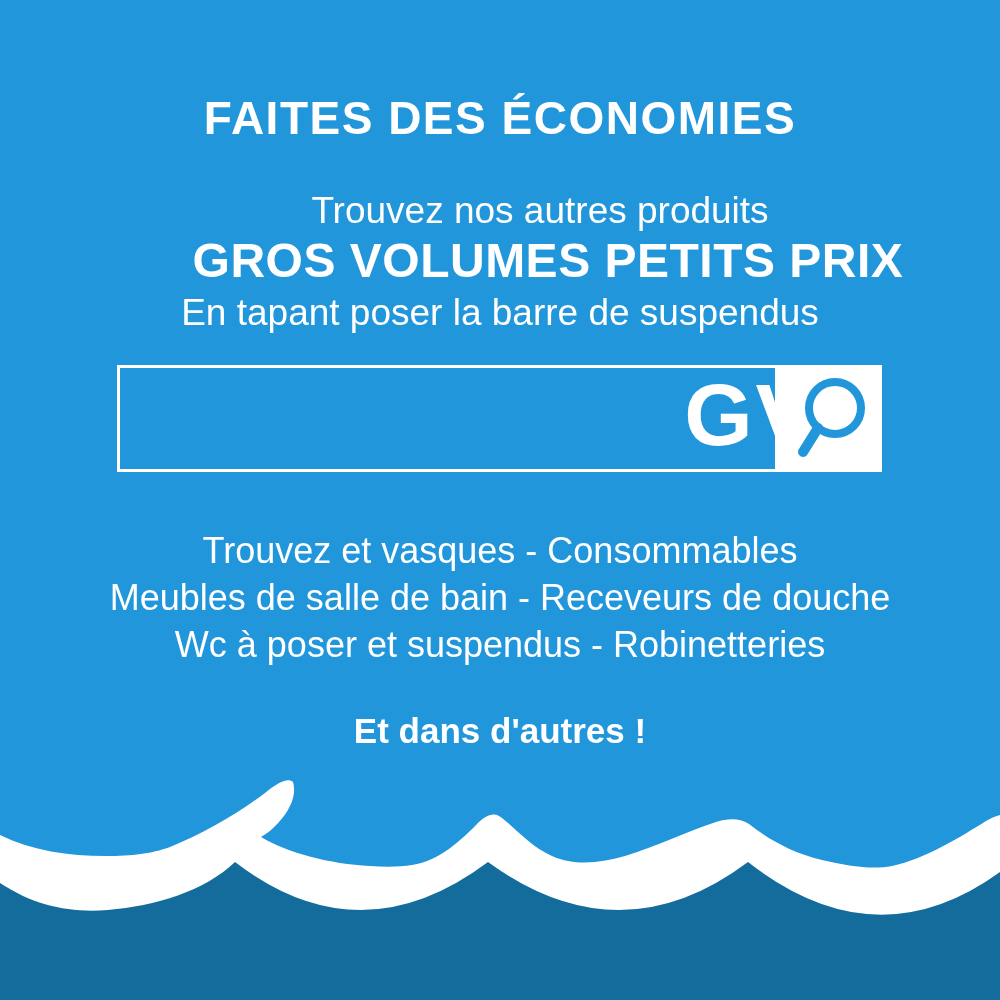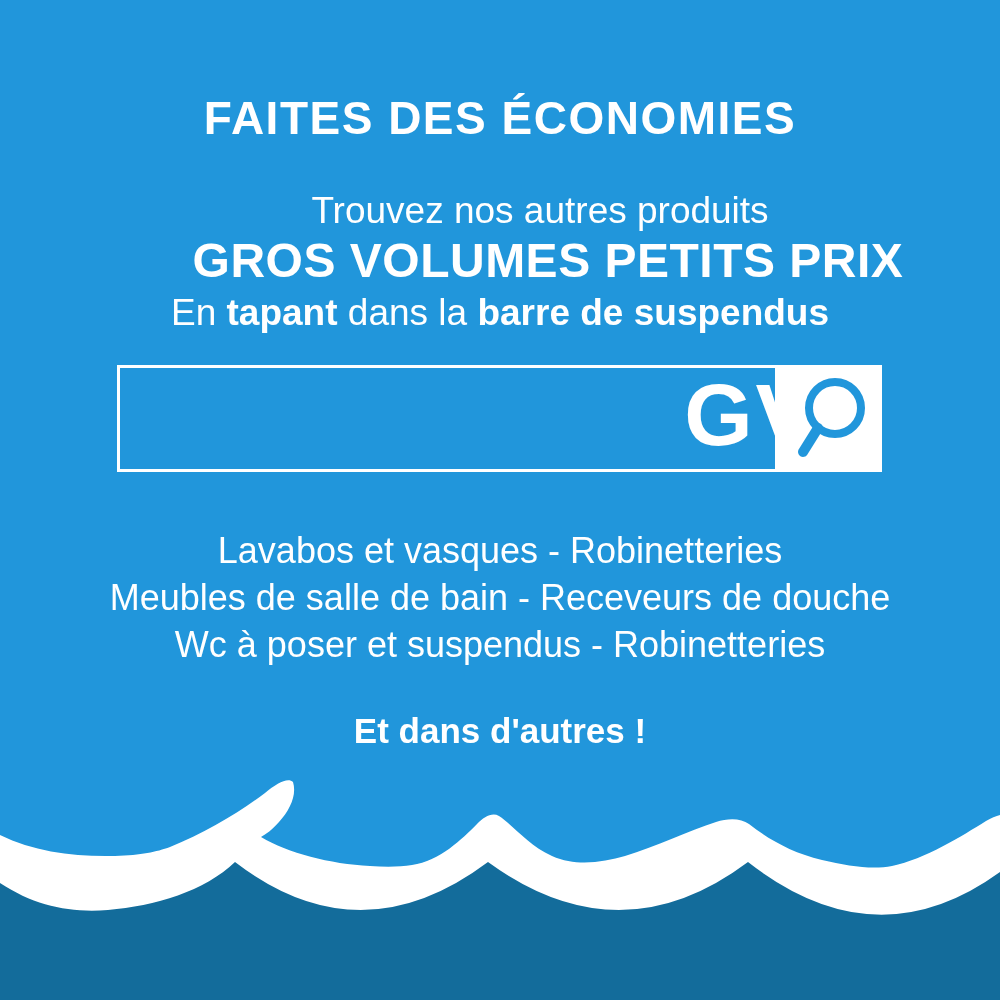--- a/index.html
+++ b/index.html
@@ -32,21 +32,21 @@
   .highlight{
     top:236px;
     font-size:48px;line-height:50px;
     font-weight:800;letter-spacing:0.5px;margin-left:48px;
   }
   .instruction{
     top:290px;
     font-size:37px;line-height:45px;
     font-weight:400;
   }
-  .instruction b{font-weight:700;margin-top:32px;}
+  .instruction b{font-weight:400;margin-top:32px;}
   .searchbar{
     position:absolute;
     left:117px;top:365px;
     width:765px;height:107px;
     border:3px solid var(--foam,#fff);
     box-sizing:border-box;
     background:transparent;
   }
   .query{
     position:absolute;left:0;right:0;top:50%;
@@ -84,35 +84,35 @@
 <body>
 
 <div class="stage">
 
   <h1 class="centered title">FAITES DES ÉCONOMIES</h1>
 
   <p class="centered intro">Trouvez nos autres produits</p>
 
   <p class="centered highlight">GROS VOLUMES PETITS PRIX</p>
 
-  <p class="centered instruction"><span>En </span><b>tapant</b><span> dans la </span><b>barre de suspendus</b></p>
+  <p class="centered instruction"><span>En </span><b>tapant</b><span> poser la </span><b>barre de suspendus</b></p>
 
   <div class="searchbar">
     <span class="query">GVP</span>
   </div>
 
   <button class="search-btn">
     <svg viewBox="0 0 107 107" xmlns="http://www.w3.org/2000/svg">
       <circle cx="60" cy="43" r="26" fill="none" stroke="var(--icon-blue,#2196DB)" stroke-width="8"></circle>
       <line x1="43" y1="63" x2="28" y2="87" stroke="var(--icon-blue,#2196DB)" stroke-width="10" stroke-linecap="round"></line>
     </svg>
   </button>
 
   <div class="centered products">
-    <p>Lavabos et vasques - Robinetteries</p>
+    <p>Trouvez et vasques - Consommables</p>
     <p>Meubles de salle de bain - Receveurs de douche</p>
     <p>Wc à poser et suspendus - Robinetteries</p>
   </div>
 
   <p class="centered footer-line">Et dans d'autres !</p>
 
   <svg class="wave" viewBox="0 0 1000 250" preserveAspectRatio="none" xmlns="http://www.w3.org/2000/svg">
     <path fill="var(--foam,#FFFFFF)" d="M0,85
       C35,102 75,107 115,106
       C142,105 156,102 170,97

